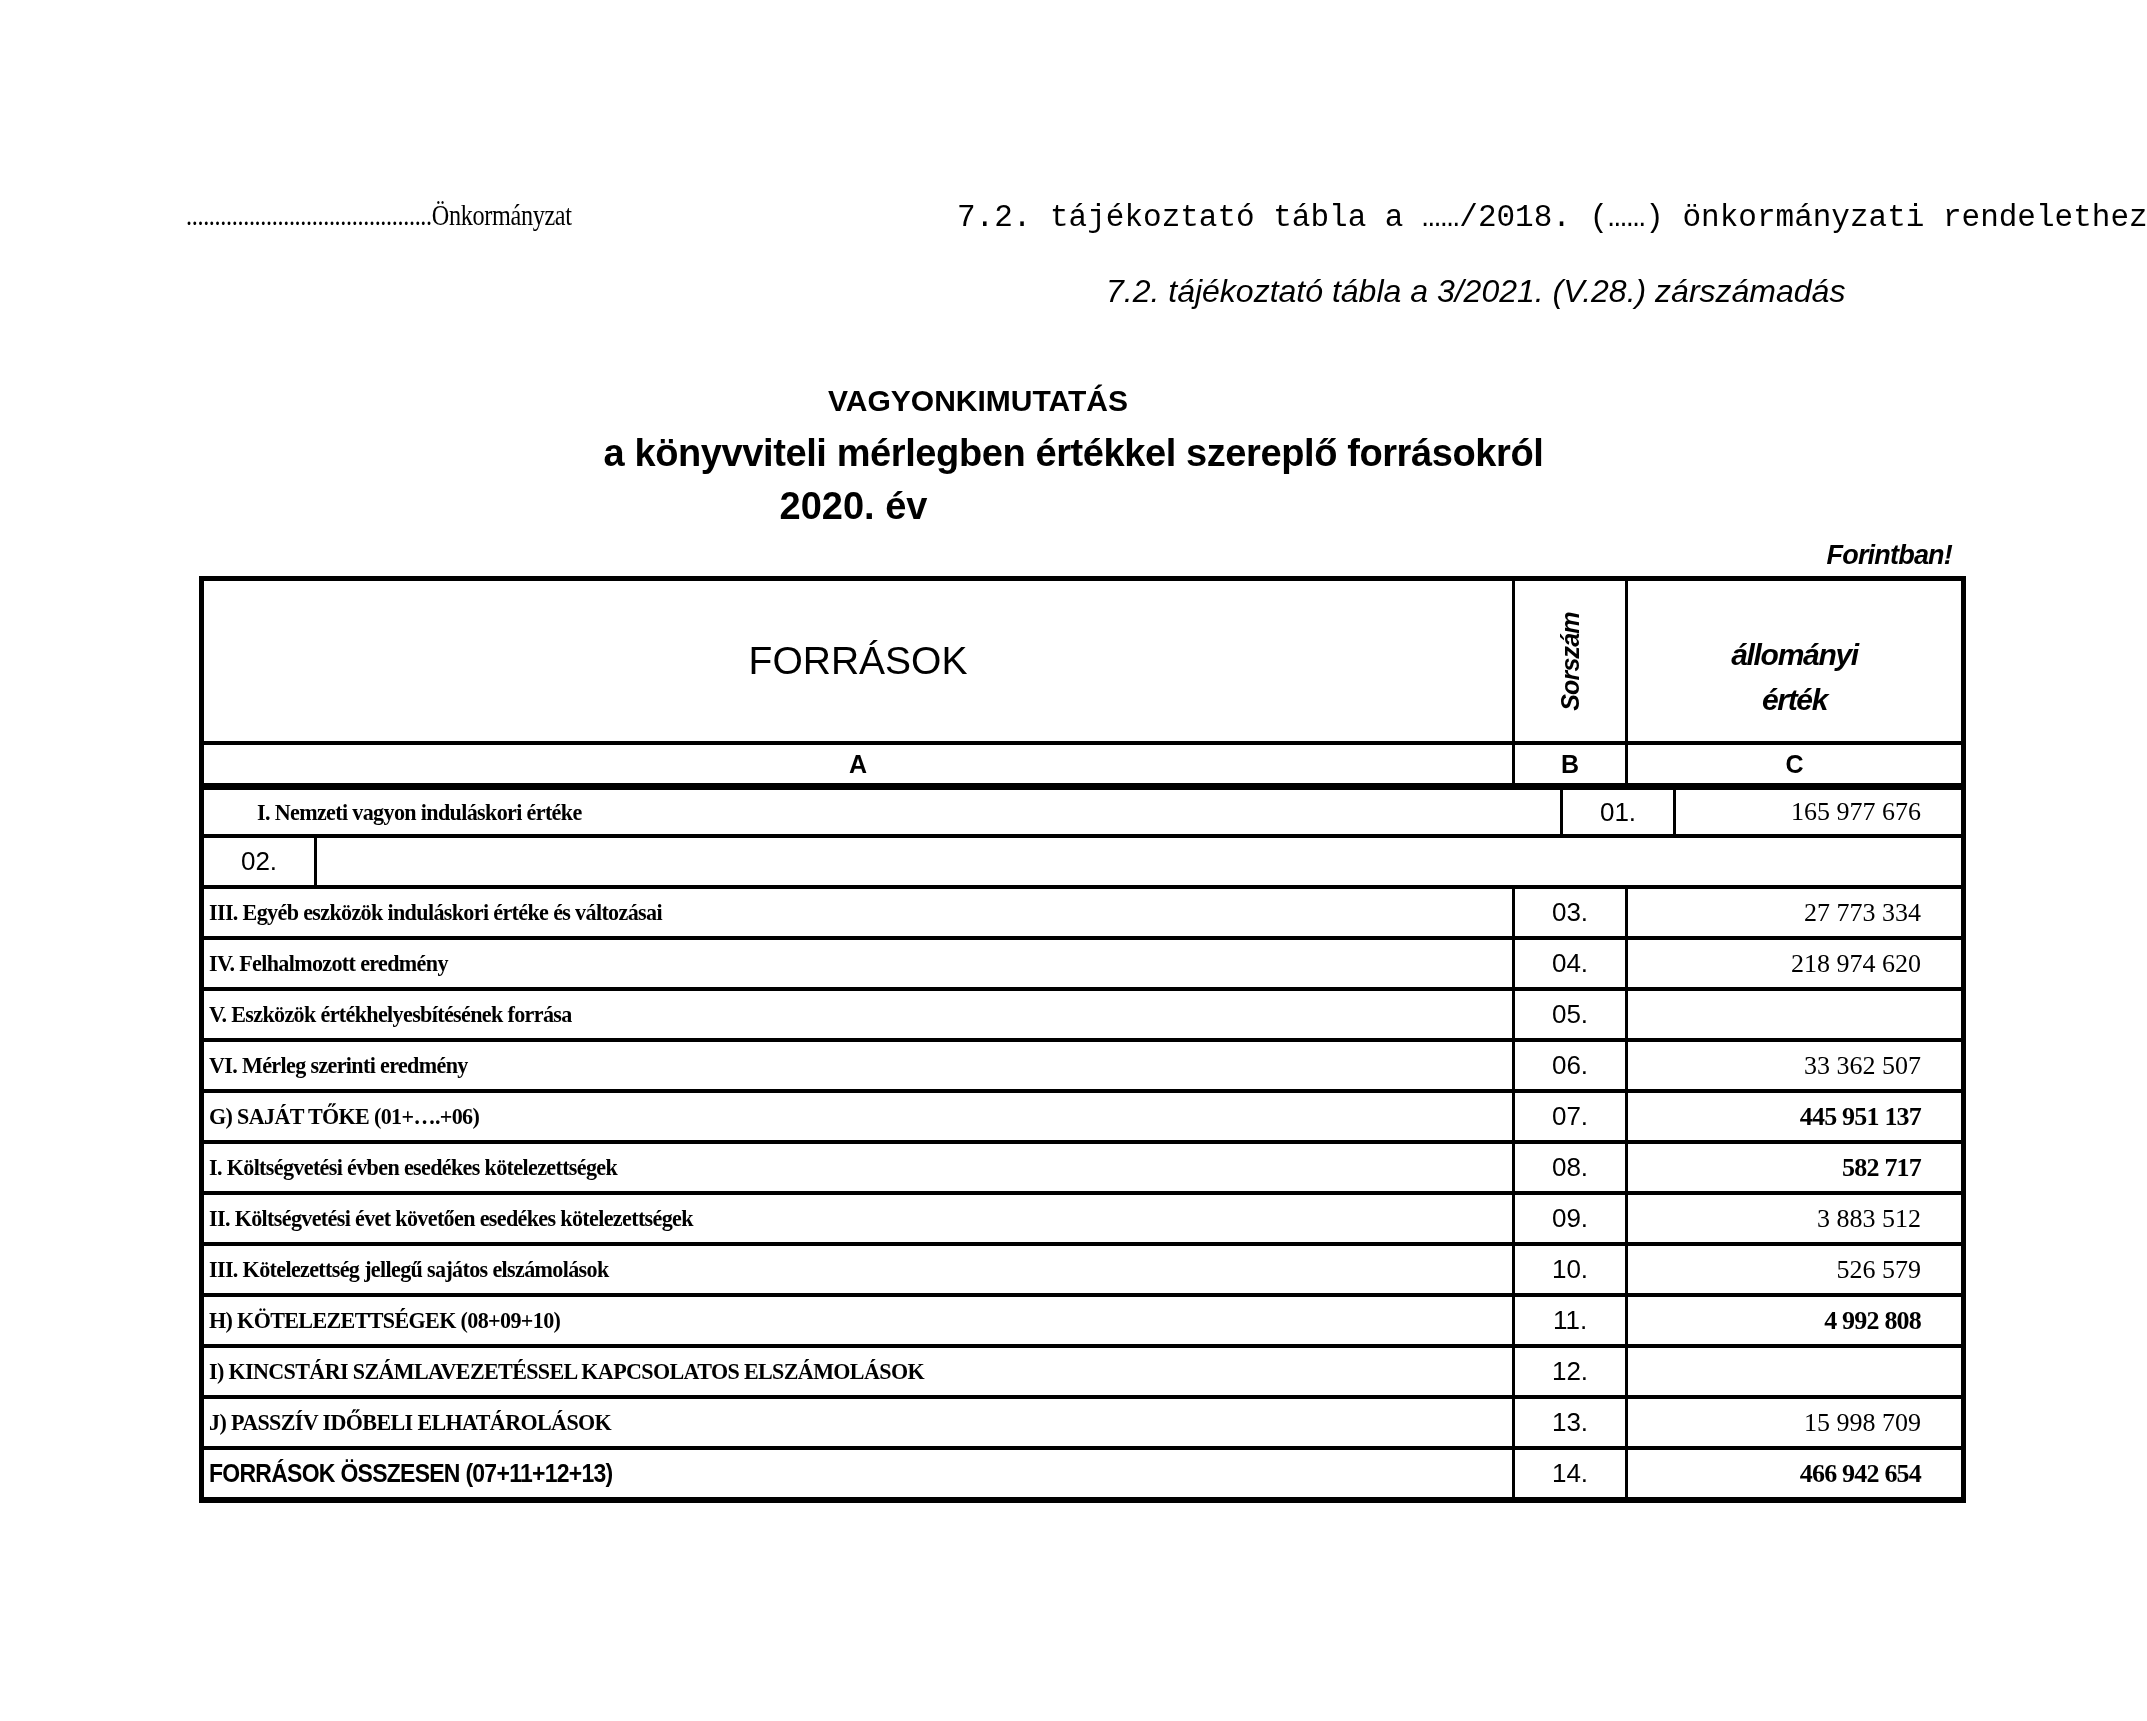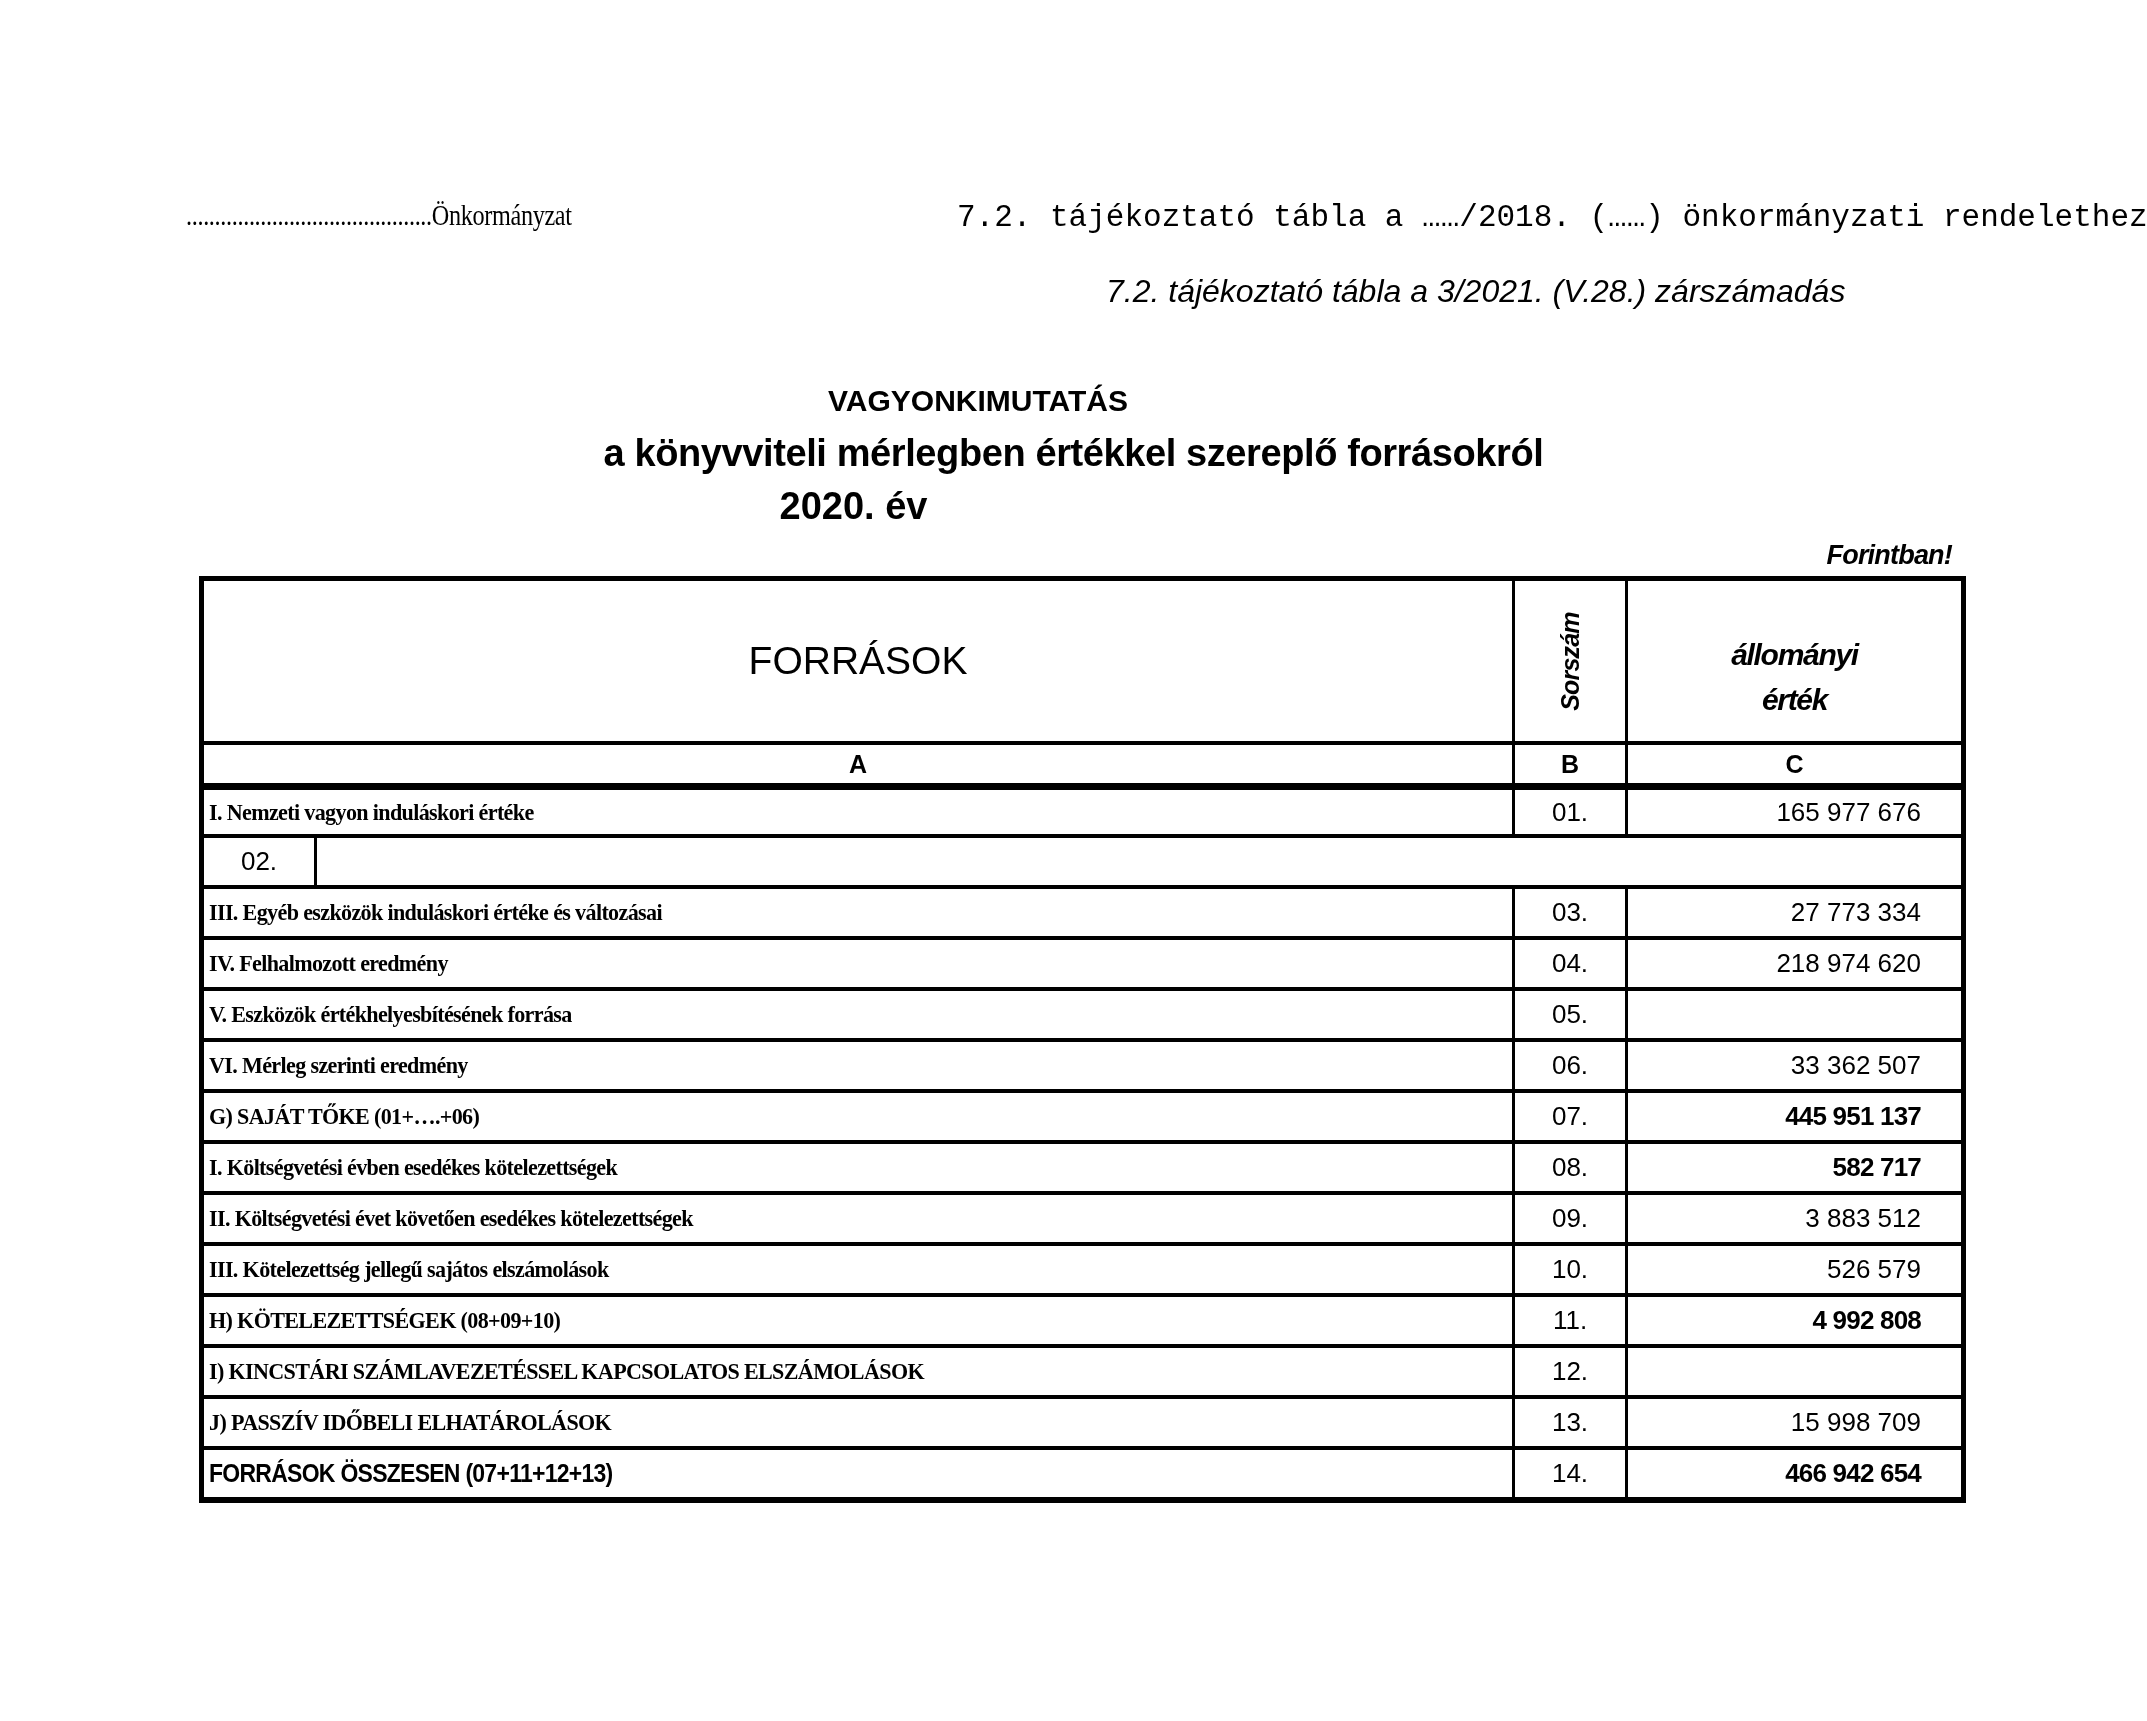--- a/index.html
+++ b/index.html
@@ -13,41 +13,41 @@
   #ref-line2 { left:1106px; top:273px; font-size:32px; font-style:italic; white-space:nowrap; }
 
   #title1 { left:0; width:1956px; top:384px; text-align:center; font-size:30px; font-weight:bold; }
   #title2 { left:0; width:2147px; top:432px; text-align:center; font-size:38px; font-weight:bold; letter-spacing:-0.4px; }
   #title3 { left:0; width:1707px; top:485px; text-align:center; font-size:38px; font-weight:bold; }
   #unit { right:195px; top:540px; font-size:27px; font-weight:bold; font-style:italic; letter-spacing:-0.8px; }
 
   #table { left:199px; top:576px; width:1757px; border:5px solid #000; border-right-width:5.9px; border-bottom-width:6.7px; box-sizing:content-box; }
   .row { display:flex; border-top:4.2px solid #000; box-sizing:border-box; }
   .row:first-child { border-top:none; }
-  .row.thick { border-top-width:7.6px; }
+  .row.thick { border-top-width:7.6px;padding-left:48px; }
   .cell { box-sizing:border-box; display:flex; align-items:center; }
   .c-a { width:1311px; border-right:3.4px solid #000; padding-left:5px; }
   .c-b { width:113px; border-right:3.4px solid #000; justify-content:center; }
   .c-c { flex:1; justify-content:flex-end; padding-right:40px; }
 
   .hdr { height:160px; }
   .hdr .c-a { justify-content:center; font-size:39px; padding-left:0; }
   .hdr .c-b { position:relative; }
   .vert { transform:rotate(-90deg); font-size:25px; font-weight:bold; font-style:italic; white-space:nowrap; letter-spacing:-0.8px; }
   .hdr .c-c { justify-content:center; padding-right:0; flex-direction:column; font-size:30px; font-weight:bold; font-style:italic; letter-spacing:-1.3px; line-height:45px;margin-top:32px; }
 
   .letters { height:42px; font-size:25px; font-weight:bold; }
   .letters .c-a { justify-content:center; padding-left:0; }
   .letters .c-c { justify-content:center; padding-right:0; }
 
   .drow { height:51px; }
   .drow .c-a { font-family:"Liberation Serif", serif; font-weight:bold; font-size:24px; letter-spacing:-0.7px; transform-origin:left center; }
   .drow .c-a span { display:inline-block; transform:scaleX(0.92); transform-origin:left center; white-space:nowrap; }
   .drow .c-b { font-family:"Liberation Sans", sans-serif; font-size:26px; }
-  .drow .c-c { font-family:Liberation Sans, sans-serif; font-size:26px; }
+  .drow .c-c { font-family:Liberation Serif, serif; font-size:26px; }
   .drow .c-c.bold { font-weight:bold; letter-spacing:-0.8px; }
   .drow .c-a.sansbold { font-family:"Liberation Sans", sans-serif; font-size:25px; letter-spacing:-0.8px; }
 </style>
 </head>
 <body>
 
 <div id="org-line" class="abs serif">...........................................Önkormányzat</div>
 <div id="ref-line" class="abs sans">7.2. tájékoztató tábla a ……/2018. (……) önkormányzati rendelethez</div>
 <div id="ref-line2" class="abs sans">7.2. tájékoztató tábla a 3/2021. (V.28.) zárszámadás</div>
 

